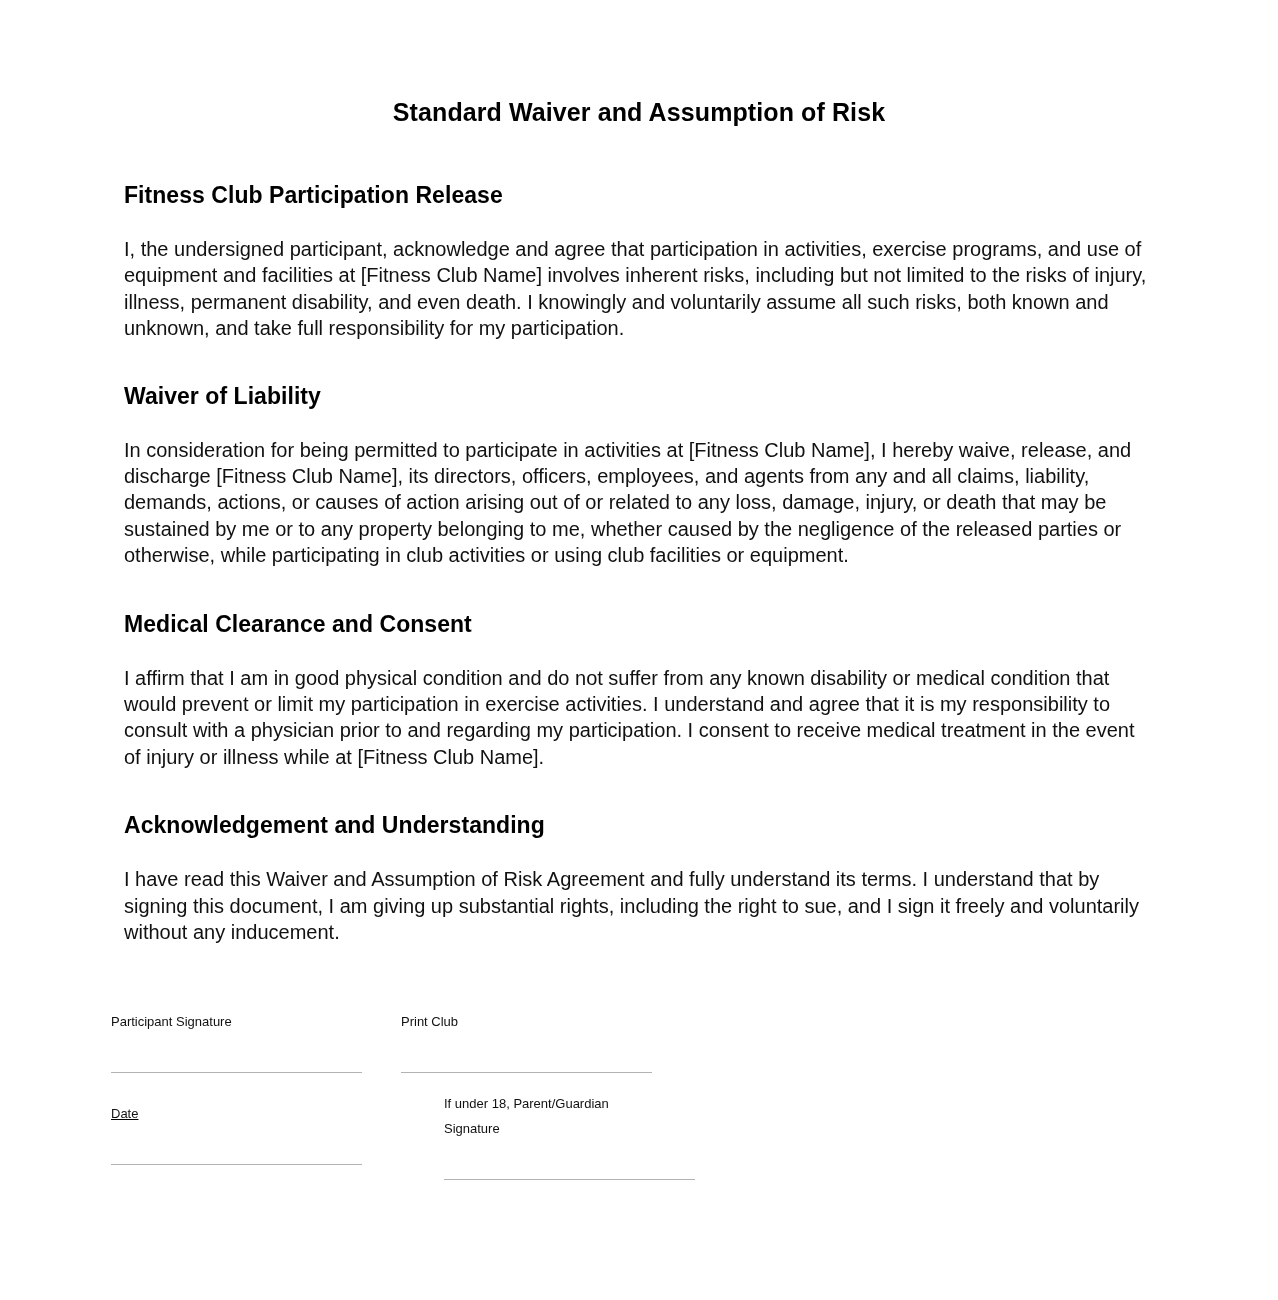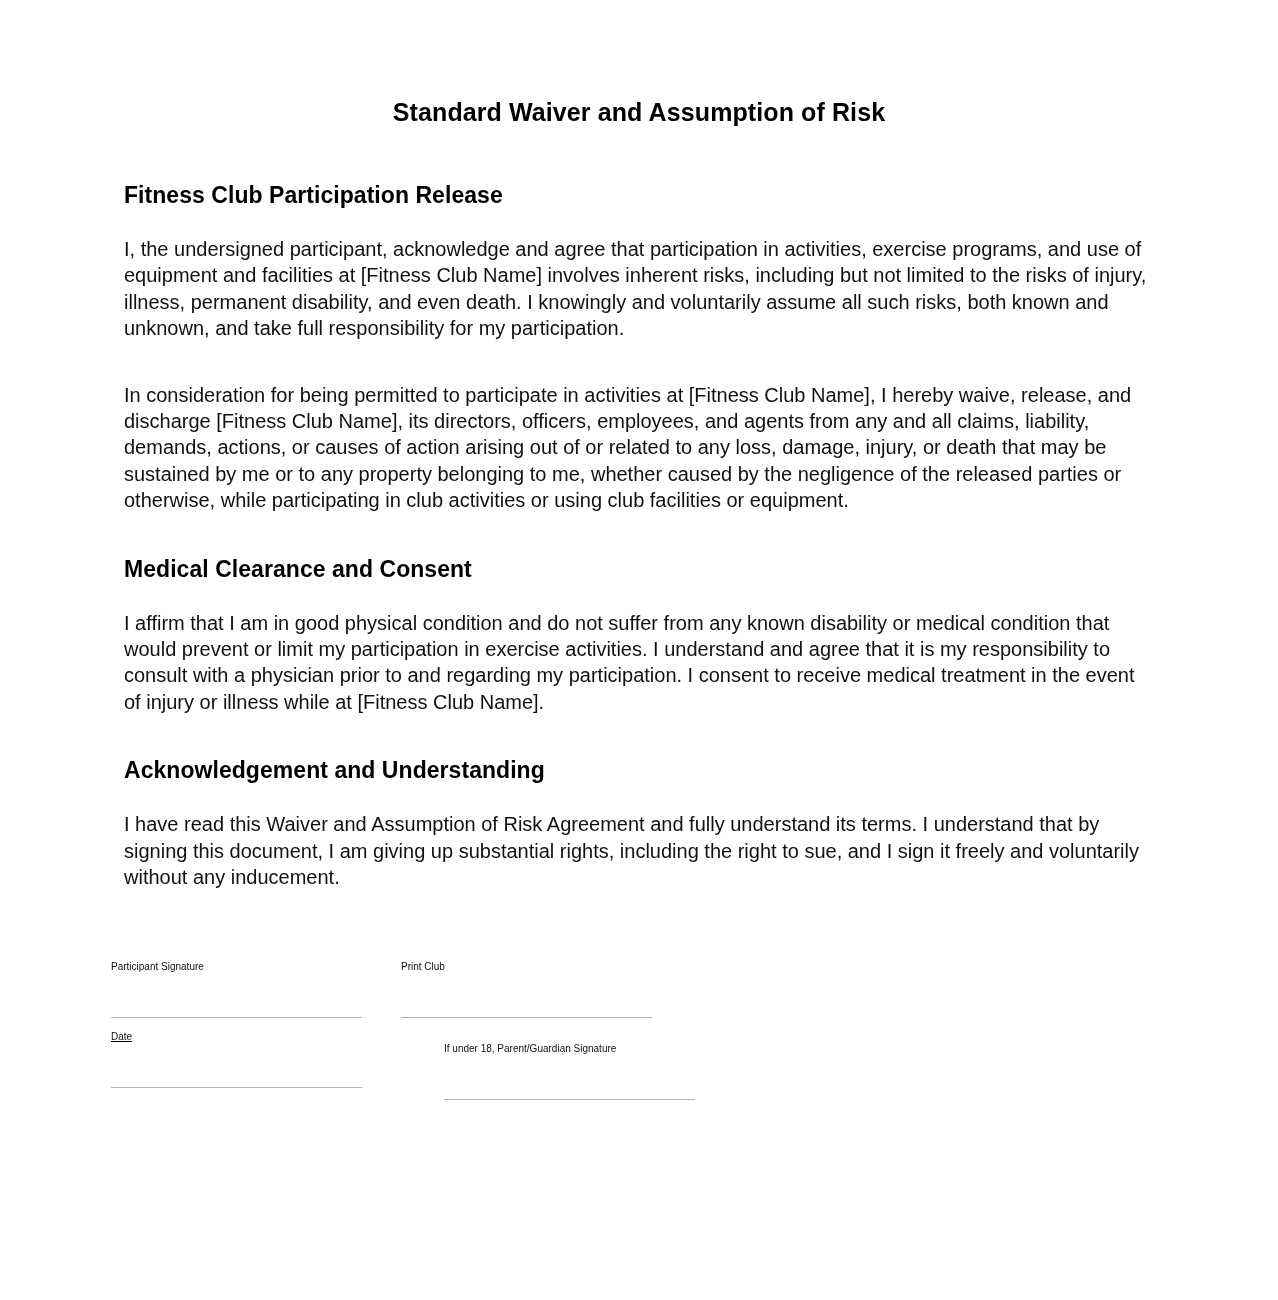--- a/index.html
+++ b/index.html
@@ -71,52 +71,53 @@
     margin-top: 63px;
     display: grid;
     grid-template-columns: 290px 252px;
     grid-auto-rows: min-content;
     column-gap: 0px;
   }
   .sig-cell {
     padding: 0;
   }
   .sig-label {
-    font-size: 10px;
+    font-size: 13px;
     line-height: 25px;
     color: #111111;
     display: block;
   }
   .sig-line {
     width: 251px;
     height: 0;
     border-top: 1px solid #b3b3b3;
     margin-top: 0;
   }
   .cell-a .sig-line { margin-top: 38px; }
   .cell-b .sig-line { margin-top: 38px; }
-  .cell-c { margin-top: 6px; text-decoration: underline; }
+  .cell-c { margin-top: 28px; text-decoration: underline; }
   .cell-c .sig-line { margin-top: 38px; }
   .cell-d { margin-top: 18px; margin-left: 43px; }
   .cell-d .sig-line { margin-top: 38px; }
 </style>
 </head>
 <body>
 
 <div class="page">
   <div class="content">
 
     <h1 class="doc-title">Standard Waiver and Assumption of Risk</h1>
 
     <div class="section s1">
       <h2 class="section-heading">Fitness Club Participation Release</h2>
       <p class="section-body">I, the undersigned participant, acknowledge and agree that participation in activities, exercise programs, and use of equipment and facilities at [Fitness Club Name] involves inherent risks, including but not limited to the risks of injury, illness, permanent disability, and even death. I knowingly and voluntarily assume all such risks, both known and unknown, and take full responsibility for my participation.</p>
     </div>
 
     <div class="section s2">
+      <h2 class="section-heading">Waiver of Liability</h2>
       <p class="section-body">In consideration for being permitted to participate in activities at [Fitness Club Name], I hereby waive, release, and discharge [Fitness Club Name], its directors, officers, employees, and agents from any and all claims, liability, demands, actions, or causes of action arising out of or related to any loss, damage, injury, or death that may be sustained by me or to any property belonging to me, whether caused by the negligence of the released parties or otherwise, while participating in club activities or using club facilities or equipment.</p>
     </div>
 
     <div class="section s3">
       <h2 class="section-heading">Medical Clearance and Consent</h2>
       <p class="section-body">I affirm that I am in good physical condition and do not suffer from any known disability or medical condition that would prevent or limit my participation in exercise activities. I understand and agree that it is my responsibility to consult with a physician prior to and regarding my participation. I consent to receive medical treatment in the event of injury or illness while at [Fitness Club Name].</p>
     </div>
 
     <div class="section s4">
       <h2 class="section-heading">Acknowledgement and Understanding</h2>

